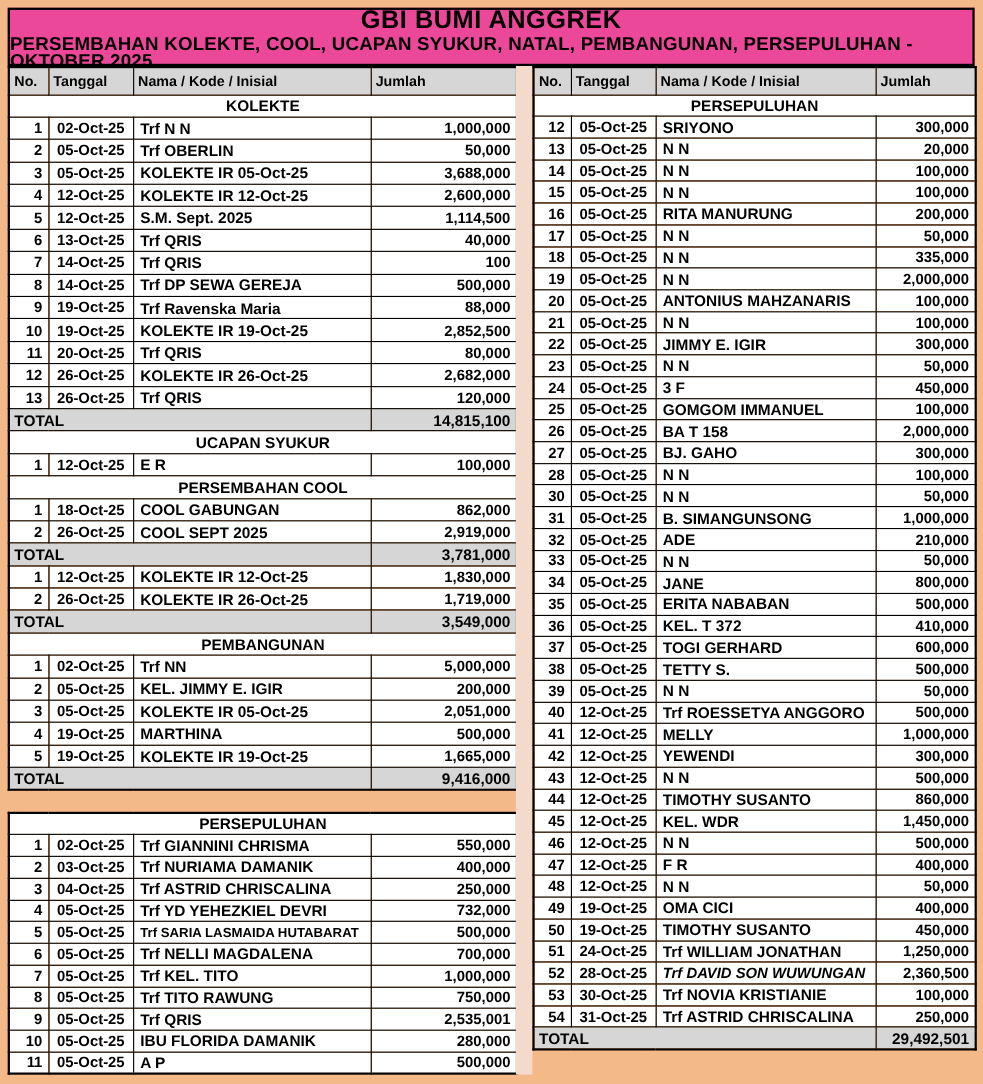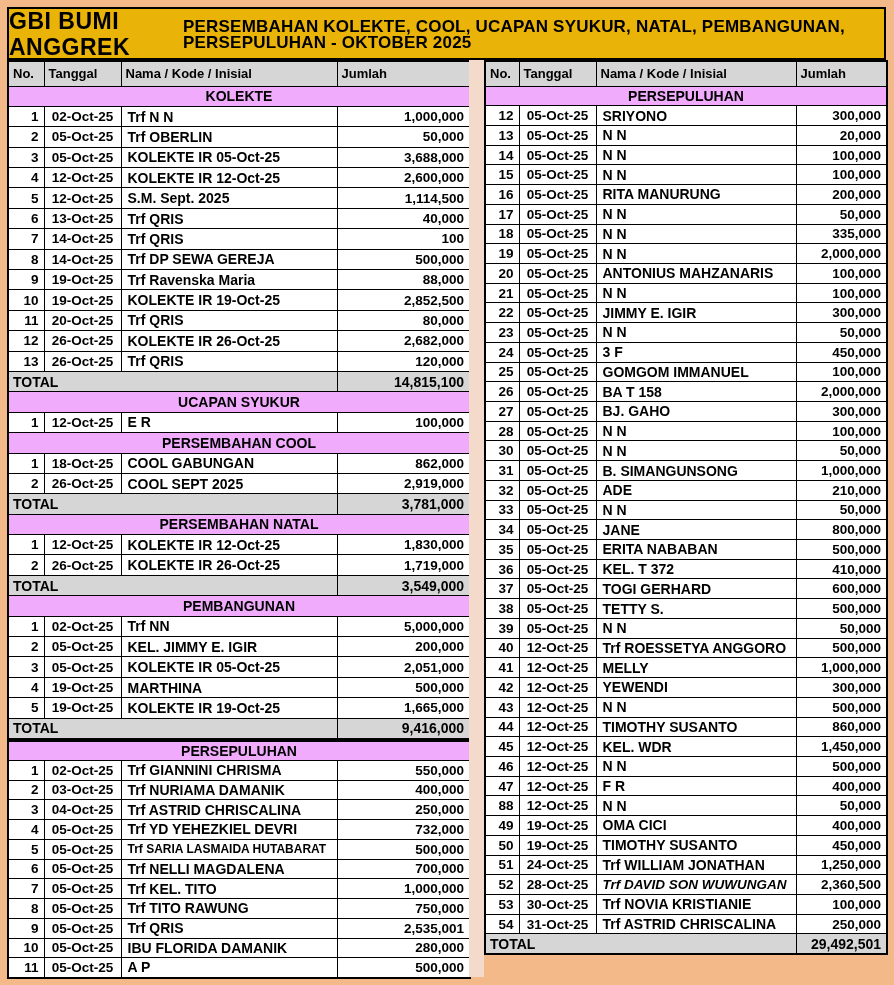--- a/index.html
+++ b/index.html
@@ -8,23 +8,23 @@
     background:#F4B988;
     font-family:"Liberation Sans", sans-serif;
     font-weight:bold;
     color:#000;
     overflow:hidden;
   }
   .page { box-sizing:border-box; width:894px; height:985px; padding:7px 8px 8px 7px; }
   .title-box {
     box-sizing:border-box;
     height:53px;
-    background:#eab308;
+    background:#ec4899;
     border:2px solid #000;
-    display:flex; flex-direction:row; align-items:center; justify-content:center;
+    display:flex; flex-direction:column; align-items:center; justify-content:center;
   }
   .title { font-size:23px; line-height:26px; letter-spacing:0.5px; }
   .subtitle { font-size:17px; line-height:16px; margin-top:2px; letter-spacing:0.2px; }
   .body-row { display:flex; height:917px; }
   .col-left  { width:462px; display:flex; flex-direction:column; }
   .divider-strip { width:15px; background:#F3DACA; }
   .col-right { width:402px; display:flex; flex-direction:column; }
 
   table.tbl {
     border-collapse:collapse;
@@ -40,21 +40,21 @@
     font-weight:bold;
     background:#fff;
     box-sizing:border-box;
   }
   .t-left-top    tr { height:20.4px; }
   .t-left-bottom tr { height:19.75px; }
   .t-right       tr { height:19.72px; }
   .t-left-top tr.colhdr, .t-right tr.colhdr { height:25px; }
 
   td.colhdr-cell { background:#D6D6D6; text-align:left; font-size:13px; }
-  td.section-cell { background:#f0abfc; text-align:center; font-size:14px; }
+  td.section-cell { background:#ffffff; text-align:center; font-size:14px; }
   td.c-no     { text-align:right; font-size:13.5px; padding-right:5px; }
   td.c-date   { text-align:center; font-size:13.5px; padding:0 1px; }
   td.c-nama   { text-align:left; font-size:14px; padding-left:6px; }
   td.c-jumlah { text-align:right; font-size:13.5px; padding-right:5px; }
   td.total-label { background:#D6D6D6; text-align:left; font-size:14px; }
   td.total-value { background:#D6D6D6; text-align:right; font-size:14px; padding-right:5px; }
   .gap-band { height:20px; background:#F4B988; }
 </style>
 </head>
 <body>
@@ -187,23 +187,20 @@
               <td class="c-no">2</td>
               <td class="c-date">26-Oct-25</td>
               <td class="c-nama">COOL SEPT 2025</td>
               <td class="c-jumlah">2,919,000</td>
             </tr>
             <tr>
               <td class="total-label" colspan="3">TOTAL</td>
               <td class="total-value">3,781,000</td>
             </tr>
             <tr>
-              <td class="section-cell" colspan="4">PERSEMBAHAN NATAL</td>
-            </tr>
-            <tr>
               <td class="c-no">1</td>
               <td class="c-date">12-Oct-25</td>
               <td class="c-nama">KOLEKTE IR 12-Oct-25</td>
               <td class="c-jumlah">1,830,000</td>
             </tr>
             <tr>
               <td class="c-no">2</td>
               <td class="c-date">26-Oct-25</td>
               <td class="c-nama">KOLEKTE IR 26-Oct-25</td>
               <td class="c-jumlah">1,719,000</td>
@@ -555,21 +552,21 @@
               <td class="c-nama">N N</td>
               <td class="c-jumlah">500,000</td>
             </tr>
             <tr>
               <td class="c-no">47</td>
               <td class="c-date">12-Oct-25</td>
               <td class="c-nama">F R</td>
               <td class="c-jumlah">400,000</td>
             </tr>
             <tr>
-              <td class="c-no">88</td>
+              <td class="c-no">48</td>
               <td class="c-date">12-Oct-25</td>
               <td class="c-nama">N N</td>
               <td class="c-jumlah">50,000</td>
             </tr>
             <tr>
               <td class="c-no">49</td>
               <td class="c-date">19-Oct-25</td>
               <td class="c-nama">OMA CICI</td>
               <td class="c-jumlah">400,000</td>
             </tr>

